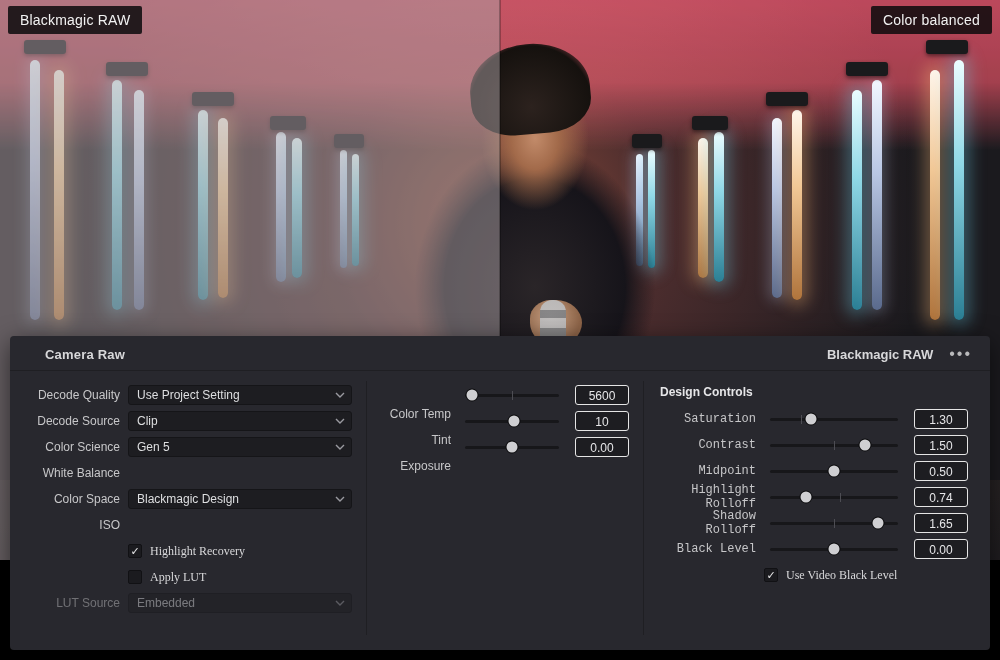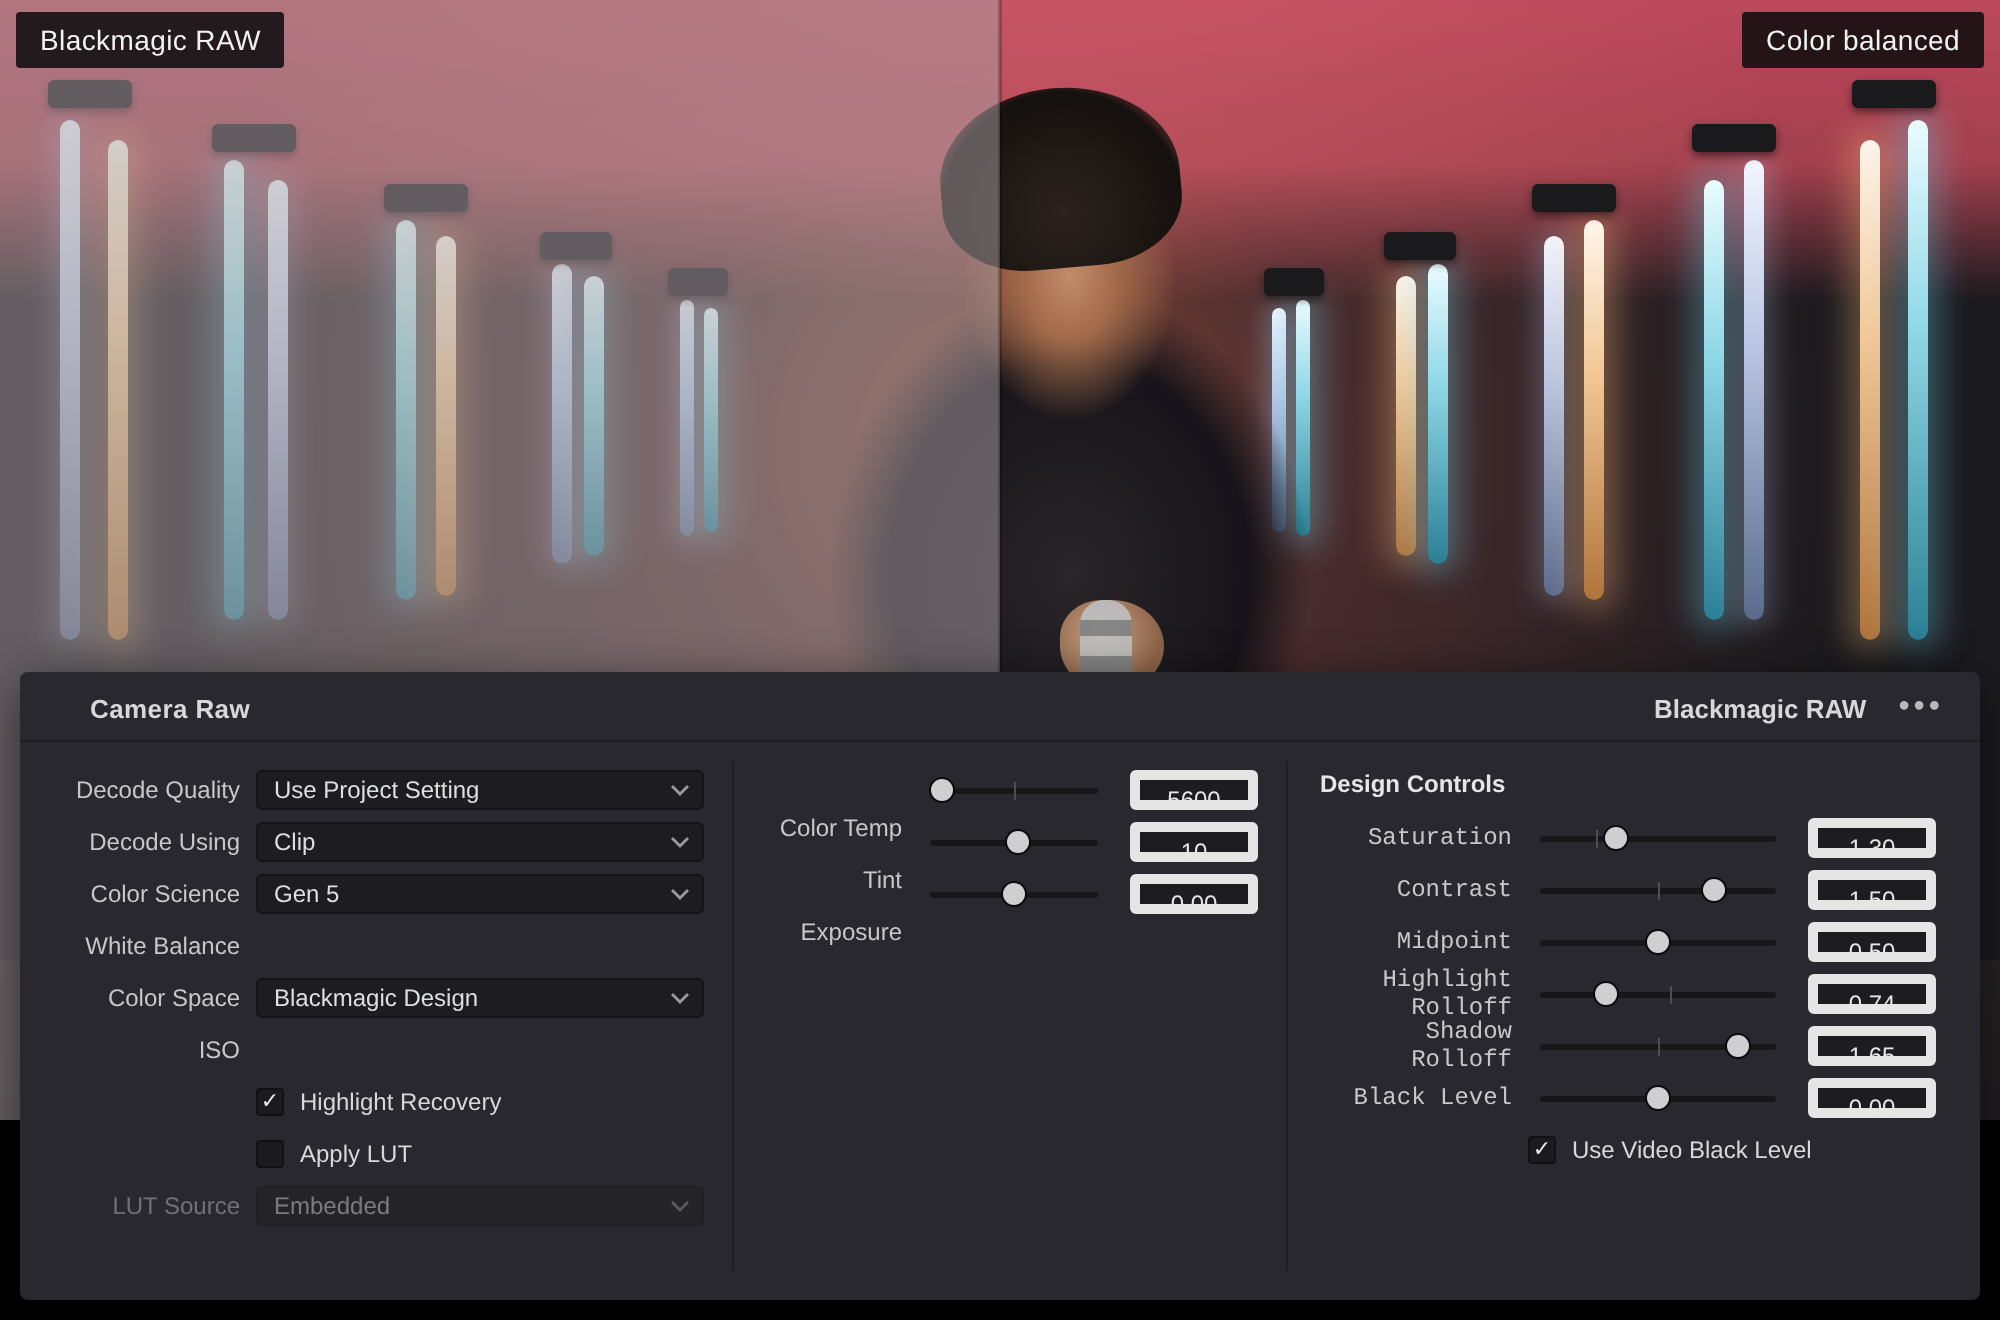--- a/index.html
+++ b/index.html
@@ -103,29 +103,29 @@
   .select .caret { position: absolute; right: 6px; top: 50%; transform: translateY(-50%); pointer-events: none;}
   .select.disabled { opacity: .45; cursor: default; }
   .caret svg { width: 10px; height: 10px; display:block; }
 
   .checkbox-row { display:flex; align-items:center; height: 24px; margin-bottom: 2px; }
   .checkbox-row .spacer { width: 96px; }
   .col-right .checkbox-row .spacer { width: 106px; }
   .cb { width: 14px; height: 14px; border-radius: 2px; background: #1b1b1f; border: 1px solid #111114;
     margin-right: 8px; display:flex; align-items:center; justify-content:center; cursor:pointer; }
   .cb.checked::after { content: "✓"; color: #e9e9ea; font-size: 11px; line-height: 1; }
-  .cb-label { color: #d8d8da; }
+  .cb-label { color: #d8d8da; font-family: Liberation Serif, serif; }
 
   
   .slider-wrap { flex: 1; display:flex; align-items:center; gap: 10px; }
   .track { position: relative; flex: 1; height: 3px; background: #17171a; border-radius: 2px; margin: 0 6px; cursor:pointer;}
   .tick  { position: absolute; top: -3px; width: 1px; height: 9px; background: #4d4d53; }
   .handle{ position: absolute; top: 50%; width: 11px; height: 11px; border-radius: 50%;
     background: #cfcfd2; transform: translate(-50%, -50%); box-shadow: 0 0 0 1px #0c0c0e; cursor:grab;}
-  .valbox{ width: 64px; height: 20px; background: #1d1d21; border: 5px solid #e5e5e5; border-radius: 3px;
+  .valbox{ width: 54px; height: 20px; background: #1d1d21; border: 1px solid #e5e5e5; border-radius: 3px;
     color: #e6e6e8; text-align: center; font-size: 12px; line-height: 20px; }
 
   .section-title { font-weight: 600; color: #e6e6e8; margin: 2px 0 8px 2px; font-size: 12px; }
   .muted { opacity: .45; }
 
   
   .black-bottom { position: absolute; left:0; top:560px; width:1000px; height:100px; background:#000; }
 </style>
 </head>
 <body>
@@ -206,21 +206,21 @@
               <div class="select">
                 <span>Use Project Setting</span>
                 <span class="caret">
                   <svg viewBox="0 0 10 10">
                     <path d="M1 3 L5 7 L9 3" fill="none" stroke="#9a9aa0" stroke-width="1.4"></path>
                   </svg>
                 </span>
               </div>
             </div>
             <div class="row">
-              <div class="row-label">Decode Using</div>
+              <div class="row-label">Decode Source</div>
               <div class="select">
                 <span>Clip</span>
                 <span class="caret">
                   <svg viewBox="0 0 10 10">
                     <path d="M1 3 L5 7 L9 3" fill="none" stroke="#9a9aa0" stroke-width="1.4"></path>
                   </svg>
                 </span>
               </div>
             </div>
             <div class="row">

